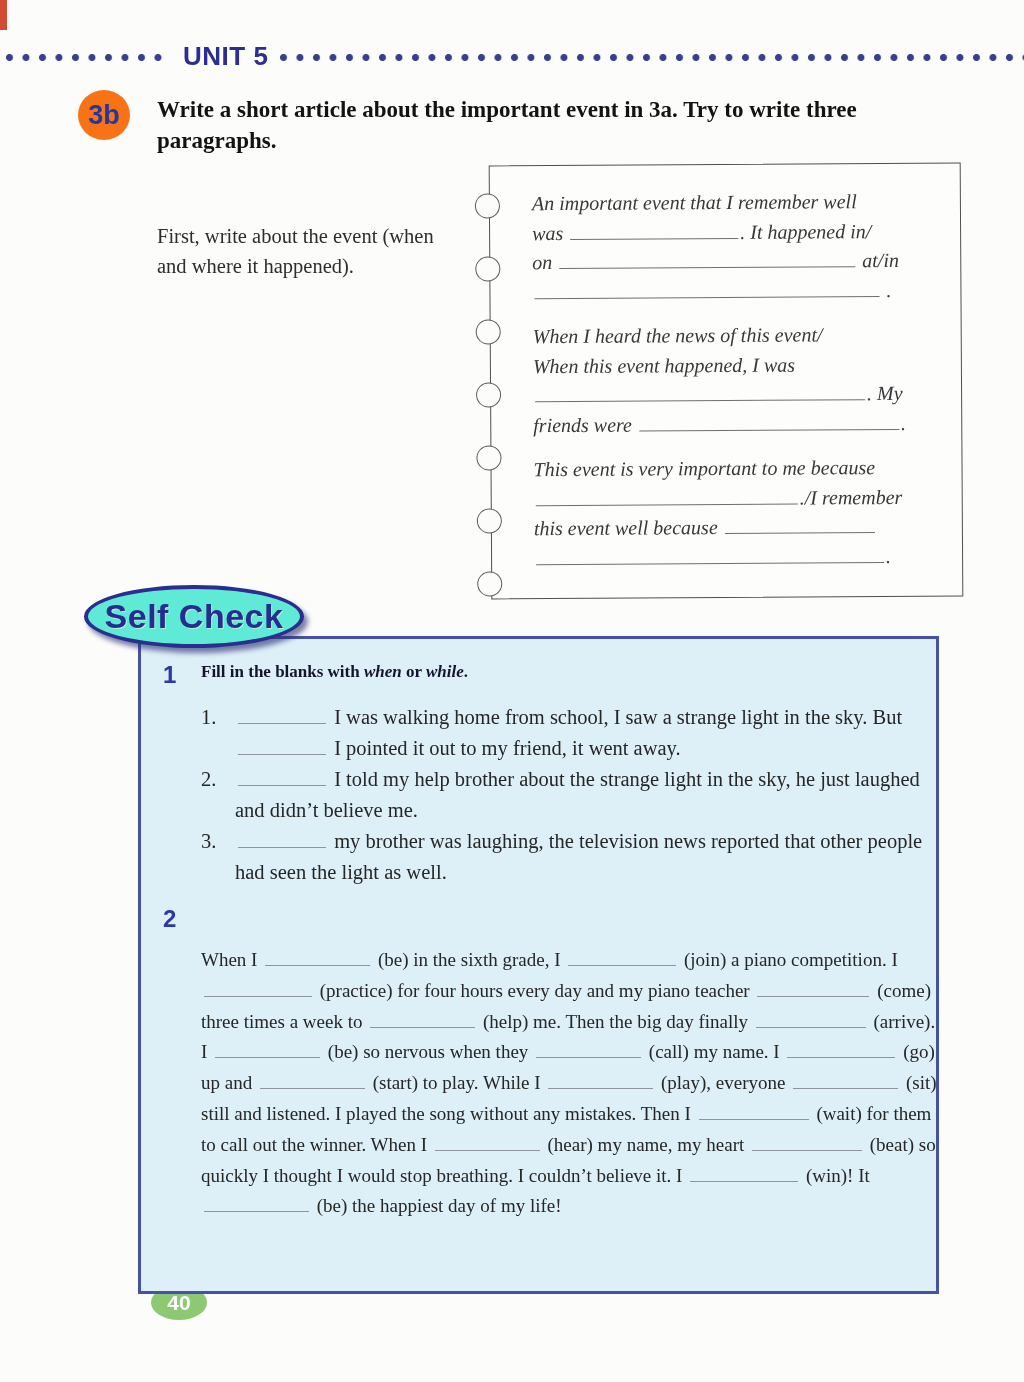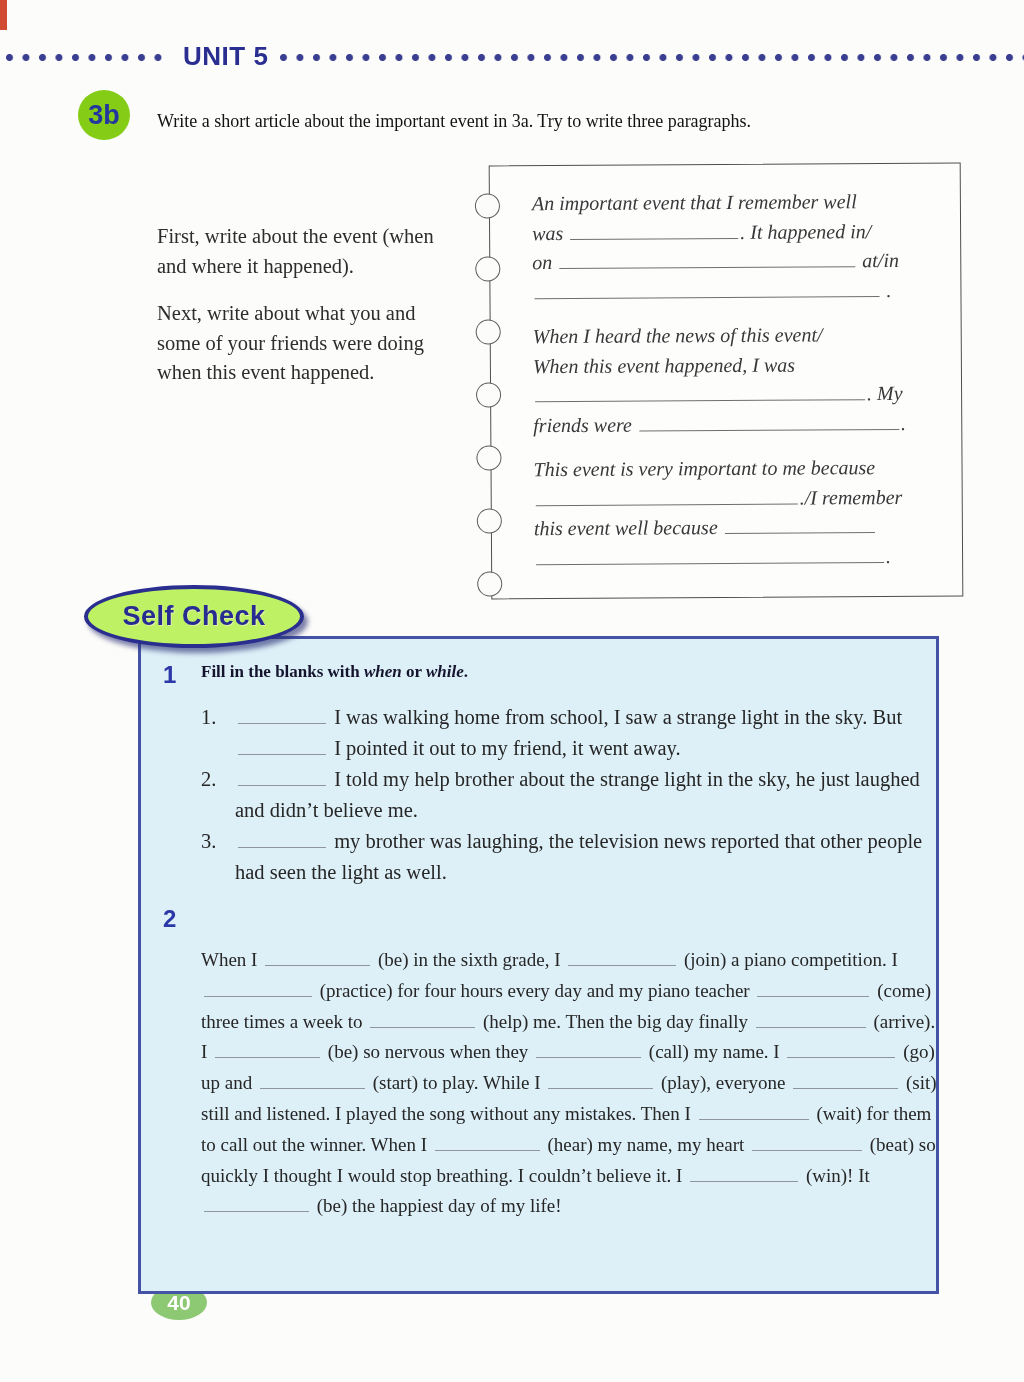--- a/index.html
+++ b/index.html
@@ -17,47 +17,47 @@
     background-image:radial-gradient(circle at 4.5px 4.5px,#3a3e90 3.1px,rgba(58,62,144,0) 3.9px);
     background-size:16.5px 9px;background-repeat:repeat-x;}
   .dots-left{left:5px;top:53px;width:160px;}
   .dots-right{left:279px;top:53px;width:745px;}
   .unit-title{position:absolute;left:183px;top:41px;
     font-family:"Liberation Sans", sans-serif;font-weight:bold;font-size:26px;
     color:#2a2e90;letter-spacing:.5px;}
 
   
   .badge-3b{position:absolute;left:78px;top:90px;width:52px;height:50px;border-radius:50%;
-    background:#84cc16;display:flex;align-items:center;justify-content:center;
+    background:#f97316;display:flex;align-items:center;justify-content:center;
     font-family:"Liberation Sans", sans-serif;font-weight:bold;font-size:27px;color:#2436a0;}
-  .instruction{position:absolute;left:157px;top:106px;width:822px;
-    font-weight:normal;font-size:18px;line-height:31px;color:#131313;}
+  .instruction{position:absolute;left:157px;top:94px;width:822px;
+    font-weight:bold;font-size:23px;line-height:31px;color:#131313;}
 
   .steps{position:absolute;left:157px;top:222px;width:300px;}
   .steps p{margin:0 0 18px 0;font-size:20.5px;line-height:29.5px;color:#2d2d2d;}
 
   
   .notebook{position:absolute;left:490px;top:164px;width:472px;height:434px;
     background:#fdfdfb;border:1.6px solid #4f4f4f;box-sizing:border-box;
     transform:rotate(-0.35deg);padding:23px 16px 0 42px;}
   .nb-hook{position:absolute;left:-15px;width:25px;height:25px;border:1.6px solid #5a5a5a;
     border-radius:50%;background:#fcfcfa;box-sizing:border-box;}
   .nb-para{margin-bottom:15px;}
   .nb-line{white-space:nowrap;font-style:italic;font-size:20px;line-height:29.5px;
     height:29.5px;color:#38383a;}
   .blank{display:inline-block;height:0.95em;border-bottom:1.6px solid #767676;
     vertical-align:baseline;}
   .notebook .blank{border-color:#6f6f6f;margin:0 2px;}
 
   
   .selfcheck-badge{position:absolute;left:84px;top:585px;width:212px;height:55px;
-    background:#bef264;border:4px solid #2a2e8e;border-radius:50%;
+    background:#5eead4;border:4px solid #2a2e8e;border-radius:50%;
     box-shadow:4px 5px 5px rgba(40,45,115,.6);
     display:flex;align-items:center;justify-content:center;z-index:3;
-    font-family:"Liberation Sans", sans-serif;font-weight:bold;font-size:27px;
+    font-family:"Liberation Sans", sans-serif;font-weight:bold;font-size:34px;
     color:#272c91;letter-spacing:.5px;text-shadow:1px 1px 0 rgba(255,240,220,.55);}
   .exercise-box{position:absolute;left:138px;top:636px;width:801px;height:658px;
     background:#ddeff7;border:3px solid #4553a6;box-sizing:border-box;z-index:1;}
 
   .ex-number{position:absolute;font-family:"Liberation Sans", sans-serif;
     font-weight:bold;font-size:24px;color:#2c37a8;}
   .ex1-number{left:22px;top:22px;}
   .ex2-number{left:22px;top:266px;}
   .ex-title{position:absolute;font-weight:bold;font-size:17px;color:#14142e;}
   .ex1-title{left:60px;top:23px;width:700px;}
@@ -87,21 +87,20 @@
 
   <div class="dots dots-left"></div>
   <div class="unit-title">UNIT 5</div>
   <div class="dots dots-right"></div>
 
   <div class="badge-3b">3b</div>
   <div class="instruction">Write a short article about the important event in 3a. Try to write three paragraphs.</div>
 
   <div class="steps">
       <p>First, write about the event (when and where it happened).</p>
-      <p>Next, write about what you and some of your friends were doing when this event happened.</p>
     </div>
 
   <div class="notebook">
     <div class="nb-hook" style="top:27px"></div>
     <div class="nb-hook" style="top:90px"></div>
     <div class="nb-hook" style="top:153px"></div>
     <div class="nb-hook" style="top:216px"></div>
     <div class="nb-hook" style="top:279px"></div>
     <div class="nb-hook" style="top:342px"></div>
     <div class="nb-hook" style="top:405px"></div>

